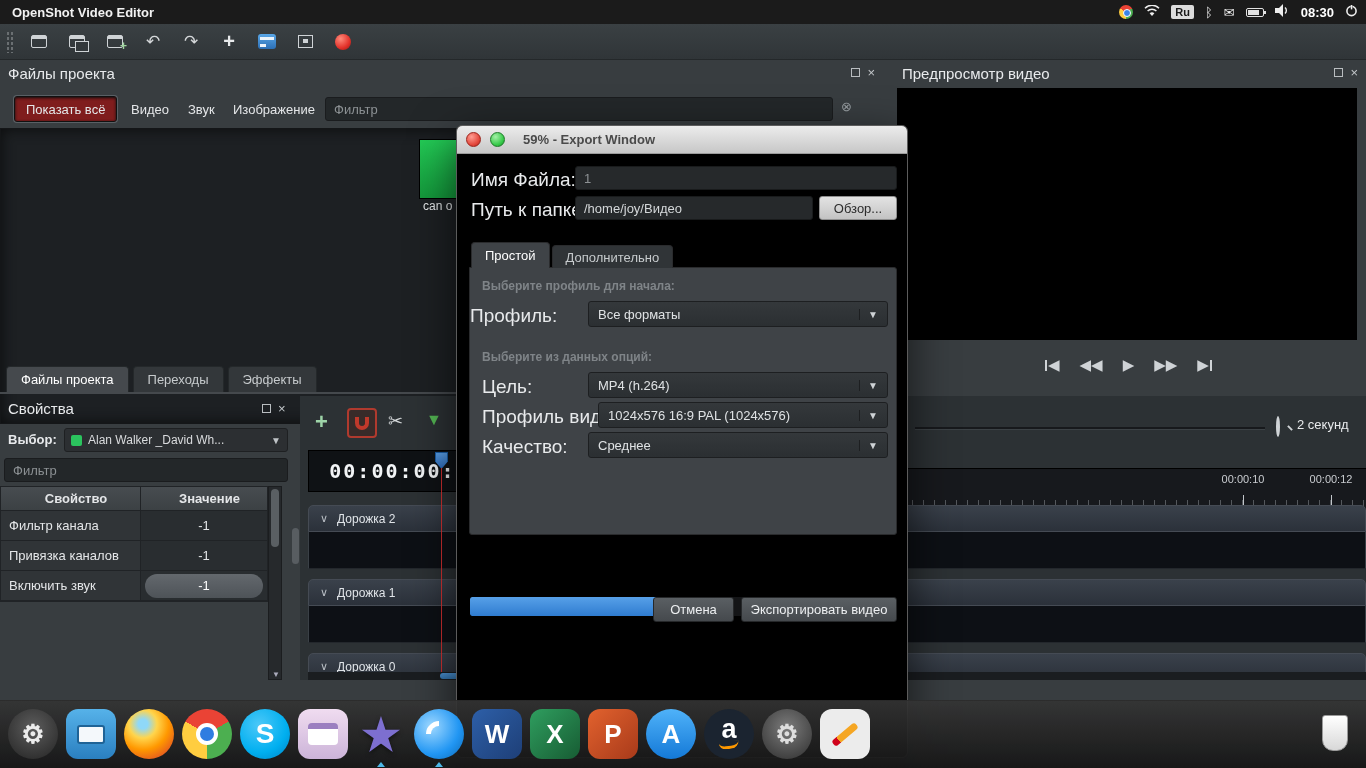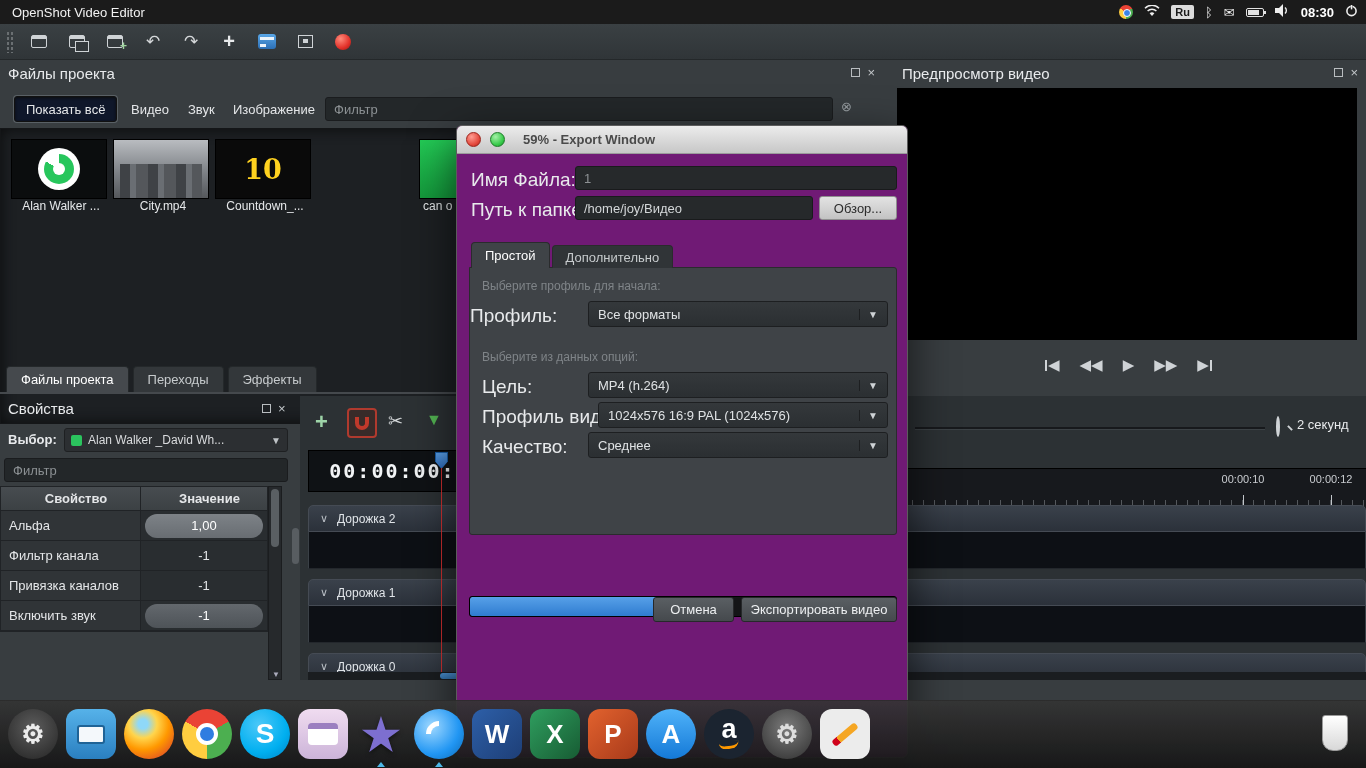--- a/index.html
+++ b/index.html
@@ -2,21 +2,21 @@
 <html><head>
 <meta charset="utf-8">
 <style>
   *{margin:0;padding:0;box-sizing:border-box}
   body{background:#111;font-family:"Liberation Sans",sans-serif}
   #screen{position:relative;width:1366px;height:768px;background:#383d40;overflow:hidden}
   .abs{position:absolute}
 
   
   .topbar{left:0;top:0;width:1366px;height:24px;background:#1b1b1b;color:#f2f2f2;display:flex;align-items:center;z-index:90}
-  .tb-title{font-weight:normal;font-size:13px;margin-left:12px}
+  .tb-title{font-weight:bold;font-size:13px;margin-left:12px}
   .tray{position:absolute;right:8px;top:0;height:24px;display:flex;align-items:center;gap:11px}
   .tray .txt{font-size:13px;font-weight:bold;color:#fff}
   .kbd{background:#dcdcdc;color:#1a1a1a;font-size:11px;font-weight:bold;padding:1px 4px;border-radius:2px}
   .chrome-dot{width:14px;height:14px;border-radius:50%;background:conic-gradient(from -60deg,#ea4335 0 120deg,#4caf50 120deg 240deg,#ffcd40 240deg 360deg);position:relative}
   .chrome-dot::after{content:"";position:absolute;left:4px;top:4px;width:6px;height:6px;border-radius:50%;background:#3a84e8;border:1px solid #fff}
   .batt{width:18px;height:9px;border:1px solid #e2e2e2;border-radius:2px;position:relative}
   .batt::before{content:"";position:absolute;left:1px;top:1px;bottom:1px;width:11px;background:#e2e2e2}
   .batt::after{content:"";position:absolute;right:-3px;top:2px;width:2px;height:3px;background:#e2e2e2}
   .glyph{font-size:13px;color:#eee;line-height:1}
 
@@ -38,21 +38,21 @@
   .rec-ico{width:16px;height:16px;border-radius:50%;background:radial-gradient(circle at 35% 30%,#ff8a7a,#e2312a 60%,#971510)}
 
   
   .panel-title{font-size:15px;color:#e8eaec}
   .mini-group{display:flex;gap:7px;align-items:center}
   .float-ico{width:9px;height:9px;border:1.5px solid #b9bdc0}
   .close-ico{color:#c3c7ca;font-size:13px;line-height:9px}
 
   
   .btn-dark{background:linear-gradient(#3e4448,#2f3437);border:1px solid #202325;color:#e4e6e8;font-size:13px;border-radius:3px;height:26px;display:inline-flex;align-items:center;padding:0 11px}
-  .btn-dark.pressed{background:#0f172a;box-shadow:inset 0 1px 3px #0c0d0e,0 0 0 1px #596065;border-color:#111}
+  .btn-dark.pressed{background:#7f1d1d;box-shadow:inset 0 1px 3px #0c0d0e,0 0 0 1px #596065;border-color:#111}
   .inp{background:#232729;border:1px solid #1a1c1e;border-radius:3px;color:#d8dadc;font-size:13px;padding:0 8px;height:24px}
   .inp::placeholder{color:#8c9194}
   .files-area{background:#1d2023;border:1px solid #141618;box-shadow:inset 0 0 14px #0b0c0d}
   .thumb{width:96px;height:60px;border:1px solid #000;position:relative;overflow:hidden}
   .thumb-label{width:100px;text-align:center;font-size:12px;color:#e6e8ea;white-space:nowrap;overflow:hidden}
   .t-ncs{background:#0b0d0e;display:flex;align-items:center;justify-content:center}
   .ncs-circle{width:42px;height:42px;border-radius:50%;background:#fff;display:flex;align-items:center;justify-content:center}
   .ncs-swirl{width:30px;height:30px;border-radius:50%;background:conic-gradient(#27c65c 0 300deg,#fff 300deg 360deg);position:relative}
   .ncs-swirl::after{content:"";position:absolute;left:9px;top:9px;width:12px;height:12px;border-radius:50%;background:#fff}
   .t-city{background:linear-gradient(#b9bcc0,#7e8287 55%,#55585c);position:relative}
@@ -103,36 +103,36 @@
   .redline{width:1px;background:#e03131;opacity:.9}
   .hthumb{background:linear-gradient(#4e96d8,#3578b4);border-radius:4px}
 
   
   .black{background:#000;border:1px solid #000}
   .pctrl{display:flex;align-items:center;gap:20px;color:#cfd3d6;font-size:15px}
   .pctrl .pbtn{display:flex;align-items:center;gap:1px;cursor:default}
   .pbar{width:2px;height:11px;background:#cfd3d6}
 
   
-  .dialog{left:456px;top:125px;width:452px;height:633px;background:#701a75;border:1px solid #5c5c5c;border-radius:6px;
+  .dialog{left:456px;top:125px;width:452px;height:633px;background:#000000;border:1px solid #5c5c5c;border-radius:6px;
      box-shadow:0 14px 46px rgba(0,0,0,.65);z-index:60}
   .dlg-title{height:28px;background:linear-gradient(#ececec,#c7c7c7);border-radius:5px 5px 0 0;display:flex;align-items:center;border-bottom:1px solid #9b9b9b}
   .dlg-title .t{font-size:13px;font-weight:bold;color:#4a4a4a;margin-left:18px}
   .wbtn{width:15px;height:15px;border-radius:50%;margin-left:9px}
   .wbtn.red{background:radial-gradient(circle at 35% 30%,#ff9d92,#e2463a 65%,#a8201a);border:1px solid #9c2219}
   .wbtn.green{background:radial-gradient(circle at 35% 30%,#a4f0a7,#35c948 65%,#1d8f2c);border:1px solid #1d7a28}
   .dlg-label{font-size:19px;color:#e8eaec}
   .dlg-input{background:#26292b;border:1px solid #191b1c;border-radius:3px;height:24px;color:#d4d7d9;font-size:13px;padding:0 8px;width:100%}
   .dlg-input.dim{color:#8d9194}
   .lite-btn{background:linear-gradient(#e3e3e3,#c3c3c3);border:1px solid #8f8f8f;border-radius:3px;color:#2c2c2c;font-size:13px;height:24px;display:inline-flex;align-items:center;justify-content:center}
   .dtab{display:inline-flex;align-items:center;padding:0 13px;font-size:13px;border:1px solid #2a2b2d;border-bottom:none;border-radius:4px 4px 0 0}
   .dtab.active{background:#3f4347;color:#fff;height:26px;position:relative;z-index:2}
   .dtab.inactive{background:#303437;color:#c7cbcd;height:23px;align-self:flex-end}
   .groupbox{background:#3f4347;border:1px solid #2a2b2d;border-radius:0 3px 3px 3px}
-  .dim-head{font-size:12px;font-weight:normal;color:#7f8488}
+  .dim-head{font-size:12px;font-weight:bold;color:#7f8488}
   .dselect{background:linear-gradient(#34383b,#2b2f32);border:1px solid #1d1f21;border-radius:3px;height:26px;display:flex;align-items:center;padding:0 9px;color:#dfe2e4;font-size:13px}
   .dselect .arr{margin-left:auto;border-left:1px solid #1d1f21;padding-left:8px;color:#cfd3d6;font-size:10px}
   .pbar-track{background:#141517;border:1px solid #000;border-radius:3px;position:relative;height:21px;overflow:hidden}
   .pbar-fill{position:absolute;left:0;top:0;bottom:0;background:linear-gradient(#57a0e8,#2f7cd0);border-radius:2px 0 0 2px}
   .pbar-txt{position:absolute;left:0;right:0;top:0;bottom:0;display:flex;align-items:center;justify-content:center;color:#fff;font-size:12px;font-weight:bold}
   .grey-btn{background:linear-gradient(#5a5f63,#45494d);border:1px solid #26282a;border-radius:3px;color:#edeff1;font-size:13px;height:25px;display:inline-flex;align-items:center;justify-content:center}
 
   
   .dock{left:0;top:700px;width:1366px;height:68px;background:linear-gradient(rgba(52,52,52,.92),rgba(22,22,22,.95));border-top:1px solid rgba(255,255,255,.09);z-index:80}
   .dock-row{position:absolute;left:8px;top:8px;display:flex;gap:8px}
@@ -228,40 +228,22 @@
 
     <button class="abs btn-dark pressed" style="left:14px;top:36px">Показать всё</button>
     <button class="abs btn-dark" style="left:119px;top:36px;border-color:transparent;background:transparent">Видео</button>
     <button class="abs btn-dark" style="left:176px;top:36px;border-color:transparent;background:transparent">Звук</button>
     <button class="abs btn-dark" style="left:221px;top:36px;border-color:transparent;background:transparent">Изображение</button>
     <input class="abs inp" style="left: 325px; top: 37px; width: 508px;" placeholder="Фильтр">
     <span class="abs" style="left:841px;top:39px;color:#9aa0a4;font-size:13px">⊗</span>
 
     <div class="abs files-area" style="left:0;top:68px;width:893px;height:296px">
 
-      <div class="abs" style="left:10px;top:10px">
-        <div class="thumb t-ncs">
-            <div class="ncs-circle">
-              <div class="ncs-swirl"></div>
-            </div>
-          </div>
-        <div class="thumb-label">Alan Walker ...</div>
-      </div>
-
-      <div class="abs" style="left:112px;top:10px">
-        <div class="thumb t-city"></div>
-        <div class="thumb-label">City.mp4</div>
-      </div>
-
-      <div class="abs" style="left:214px;top:10px">
-        <div class="thumb t-count">
-            <span class="count-num">10</span>
-          </div>
-        <div class="thumb-label">Countdown_...</div>
-      </div>
+
+
 
 
       <div class="abs" style="left:418px;top:10px">
         <div class="thumb t-green"></div>
         <div class="thumb-label" style="text-align:left;padding-left:4px">can o</div>
       </div>
     </div>
 
     <div class="abs" style="left:6px;top:306px;display:flex;gap:4px">
       <span class="ftab active">Файлы проекта</span>
@@ -302,26 +284,20 @@
     </div>
 
     <input class="abs inp" style="left: 4px; top: 62px; width: 284px;" placeholder="Фильтр">
 
     <div class="abs ptable" style="left:0;top:90px;width:268px">
       <div class="prow phead">
         <div class="pcell-l">Свойство</div>
         <div class="pcell-r">Значение</div>
       </div>
       <div class="prow">
-        <div class="pcell-l">Альфа</div>
-        <div class="pcell-r">
-            <span class="pill">1,00</span>
-          </div>
-      </div>
-      <div class="prow">
         <div class="pcell-l">Фильтр канала</div>
         <div class="pcell-r">-1</div>
       </div>
       <div class="prow">
         <div class="pcell-l">Привязка каналов</div>
         <div class="pcell-r">-1</div>
       </div>
       <div class="prow">
         <div class="pcell-l">Включить звук</div>
         <div class="pcell-r">

